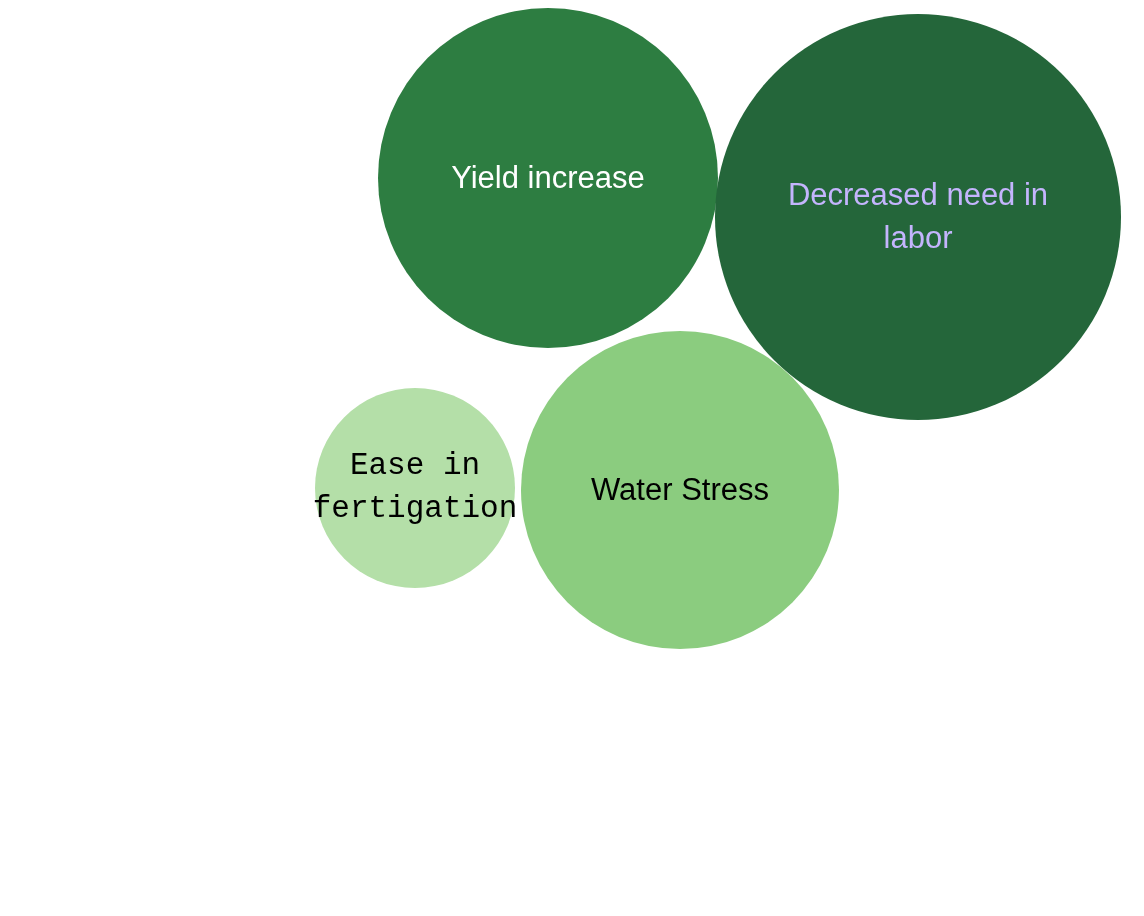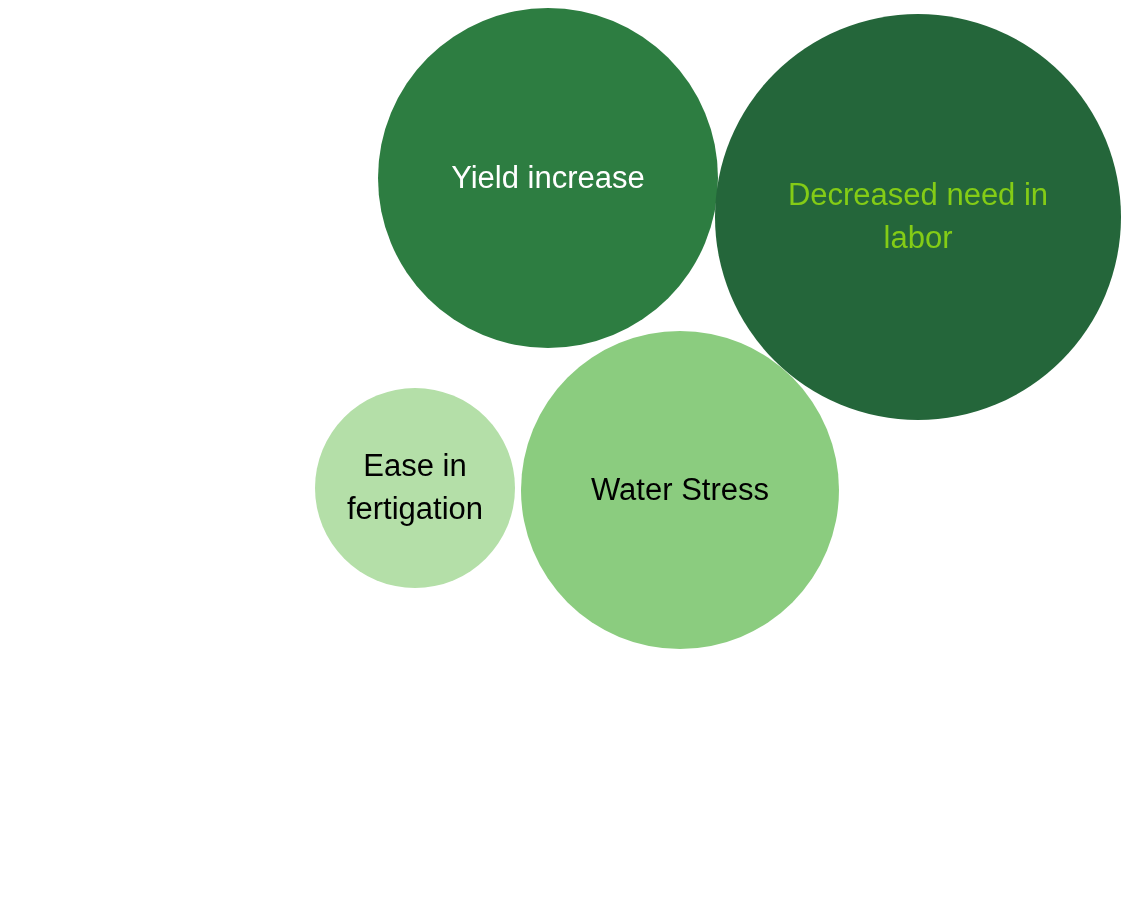--- a/index.html
+++ b/index.html
@@ -35,27 +35,27 @@
 </style>
 </head>
 <body>
 
 <div class="chart-canvas">
 
   <div class="bubble" style="left: 378px; top: 8px; width: 340px; height: 340px; background: rgb(45, 125, 65); color: rgb(255, 255, 255);">
     <span class="bubble-label">Yield increase</span>
   </div>
 
-  <div class="bubble" style="left: 715px; top: 14px; width: 406px; height: 406px; background: rgb(36, 102, 58); color: #84cc16;">
+  <div class="bubble" style="left: 715px; top: 14px; width: 406px; height: 406px; background: rgb(36, 102, 58); color: #c4b5fd;">
     <span class="bubble-label">Decreased need in
 labor</span>
   </div>
 
 
-  <div class="bubble" style="left: 315px; top: 388px; width: 200px; height: 200px; background: rgb(180, 223, 168); color: rgb(0, 0, 0);">
+  <div class="bubble" style="left: 315px; top: 388px; width: 200px; height: 200px; background: rgb(180, 223, 168); color: rgb(0, 0, 0); font-family: Liberation Mono, monospace;">
     <span class="bubble-label">Ease in
 fertigation</span>
   </div>
 
   <div class="bubble" style="left: 521px; top: 331px; width: 318px; height: 318px; background: rgb(139, 204, 127); color: rgb(0, 0, 0);">
     <span class="bubble-label">Water Stress</span>
   </div>
 
 
 

